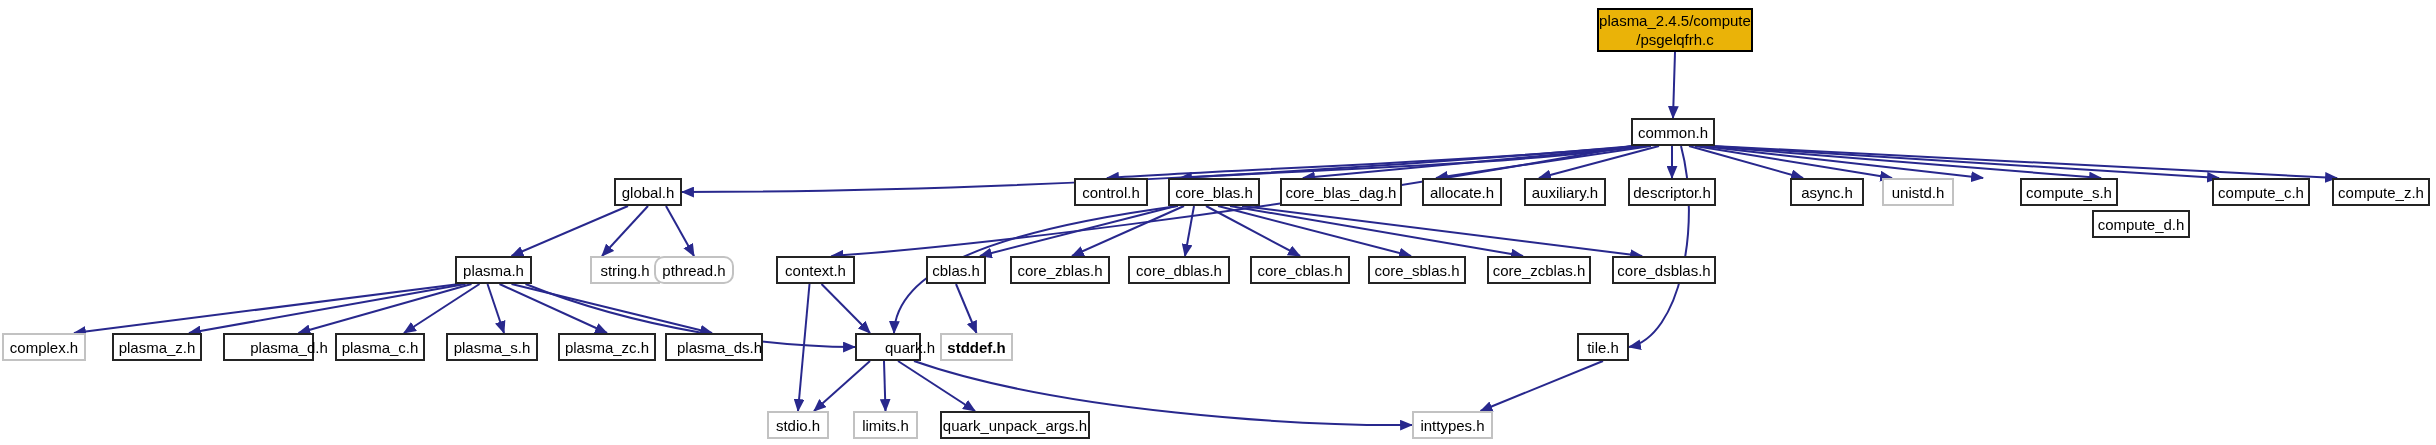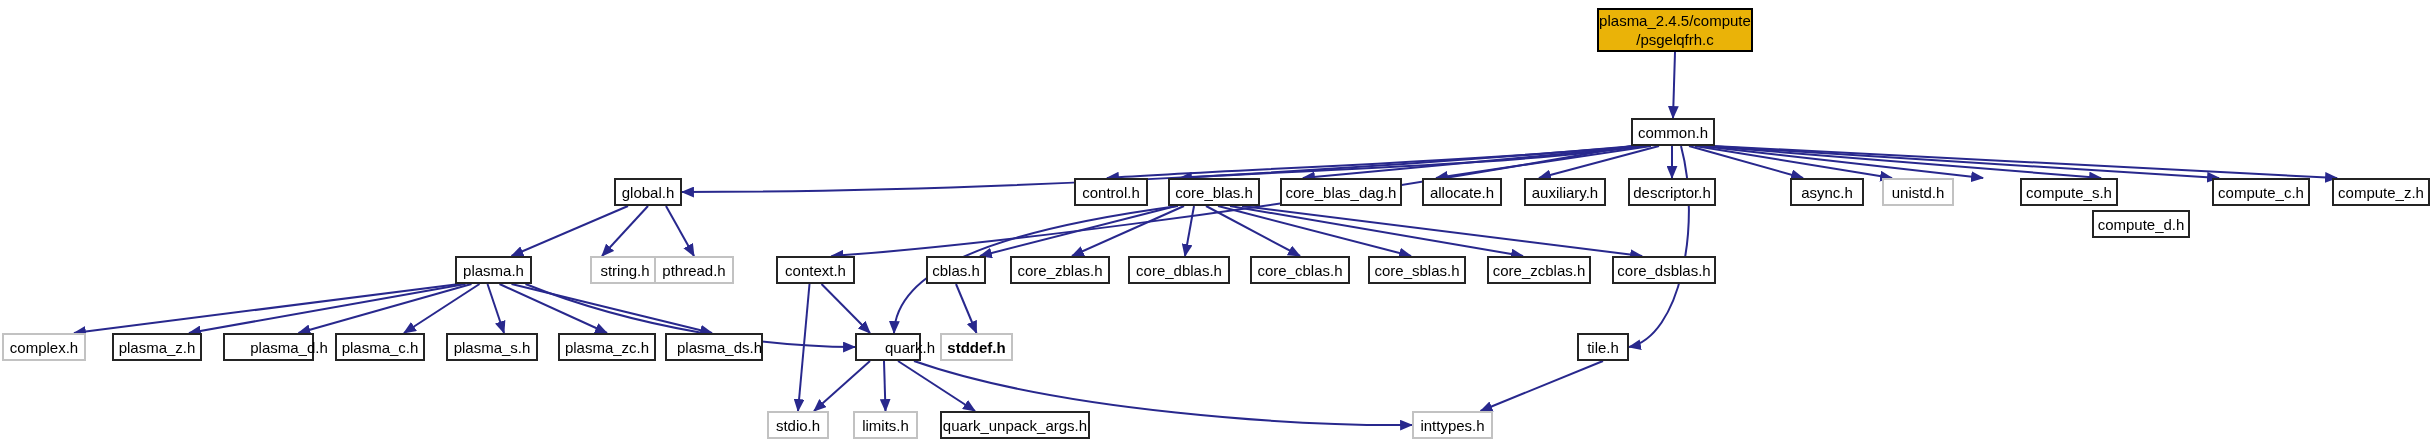--- a/index.html
+++ b/index.html
@@ -116,21 +116,21 @@
       </div>
       <div class="node internal" style="left: 2332px; top: 178px; width: 98px; height: 28px;">
         <span>compute_z.h</span>
       </div>
       <div class="node internal" style="left: 455px; top: 256px; width: 77px; height: 28px;">
         <span>plasma.h</span>
       </div>
       <div class="node external" style="left: 590px; top: 256px; width: 70px; height: 28px;">
         <span>string.h</span>
       </div>
-      <div class="node external" style="left: 654px; top: 256px; width: 80px; height: 28px;">
+      <div class="node external" style="left: 654px; top: 256px; width: 80px; height: 28px; border-radius: 10px;">
         <span>pthread.h</span>
       </div>
       <div class="node internal" style="left: 776px; top: 256px; width: 79px; height: 28px;">
         <span>context.h</span>
       </div>
       <div class="node internal" style="left: 926px; top: 256px; width: 60px; height: 28px;">
         <span>cblas.h</span>
       </div>
       <div class="node internal" style="left: 1010px; top: 256px; width: 100px; height: 28px;">
         <span>core_zblas.h</span>

